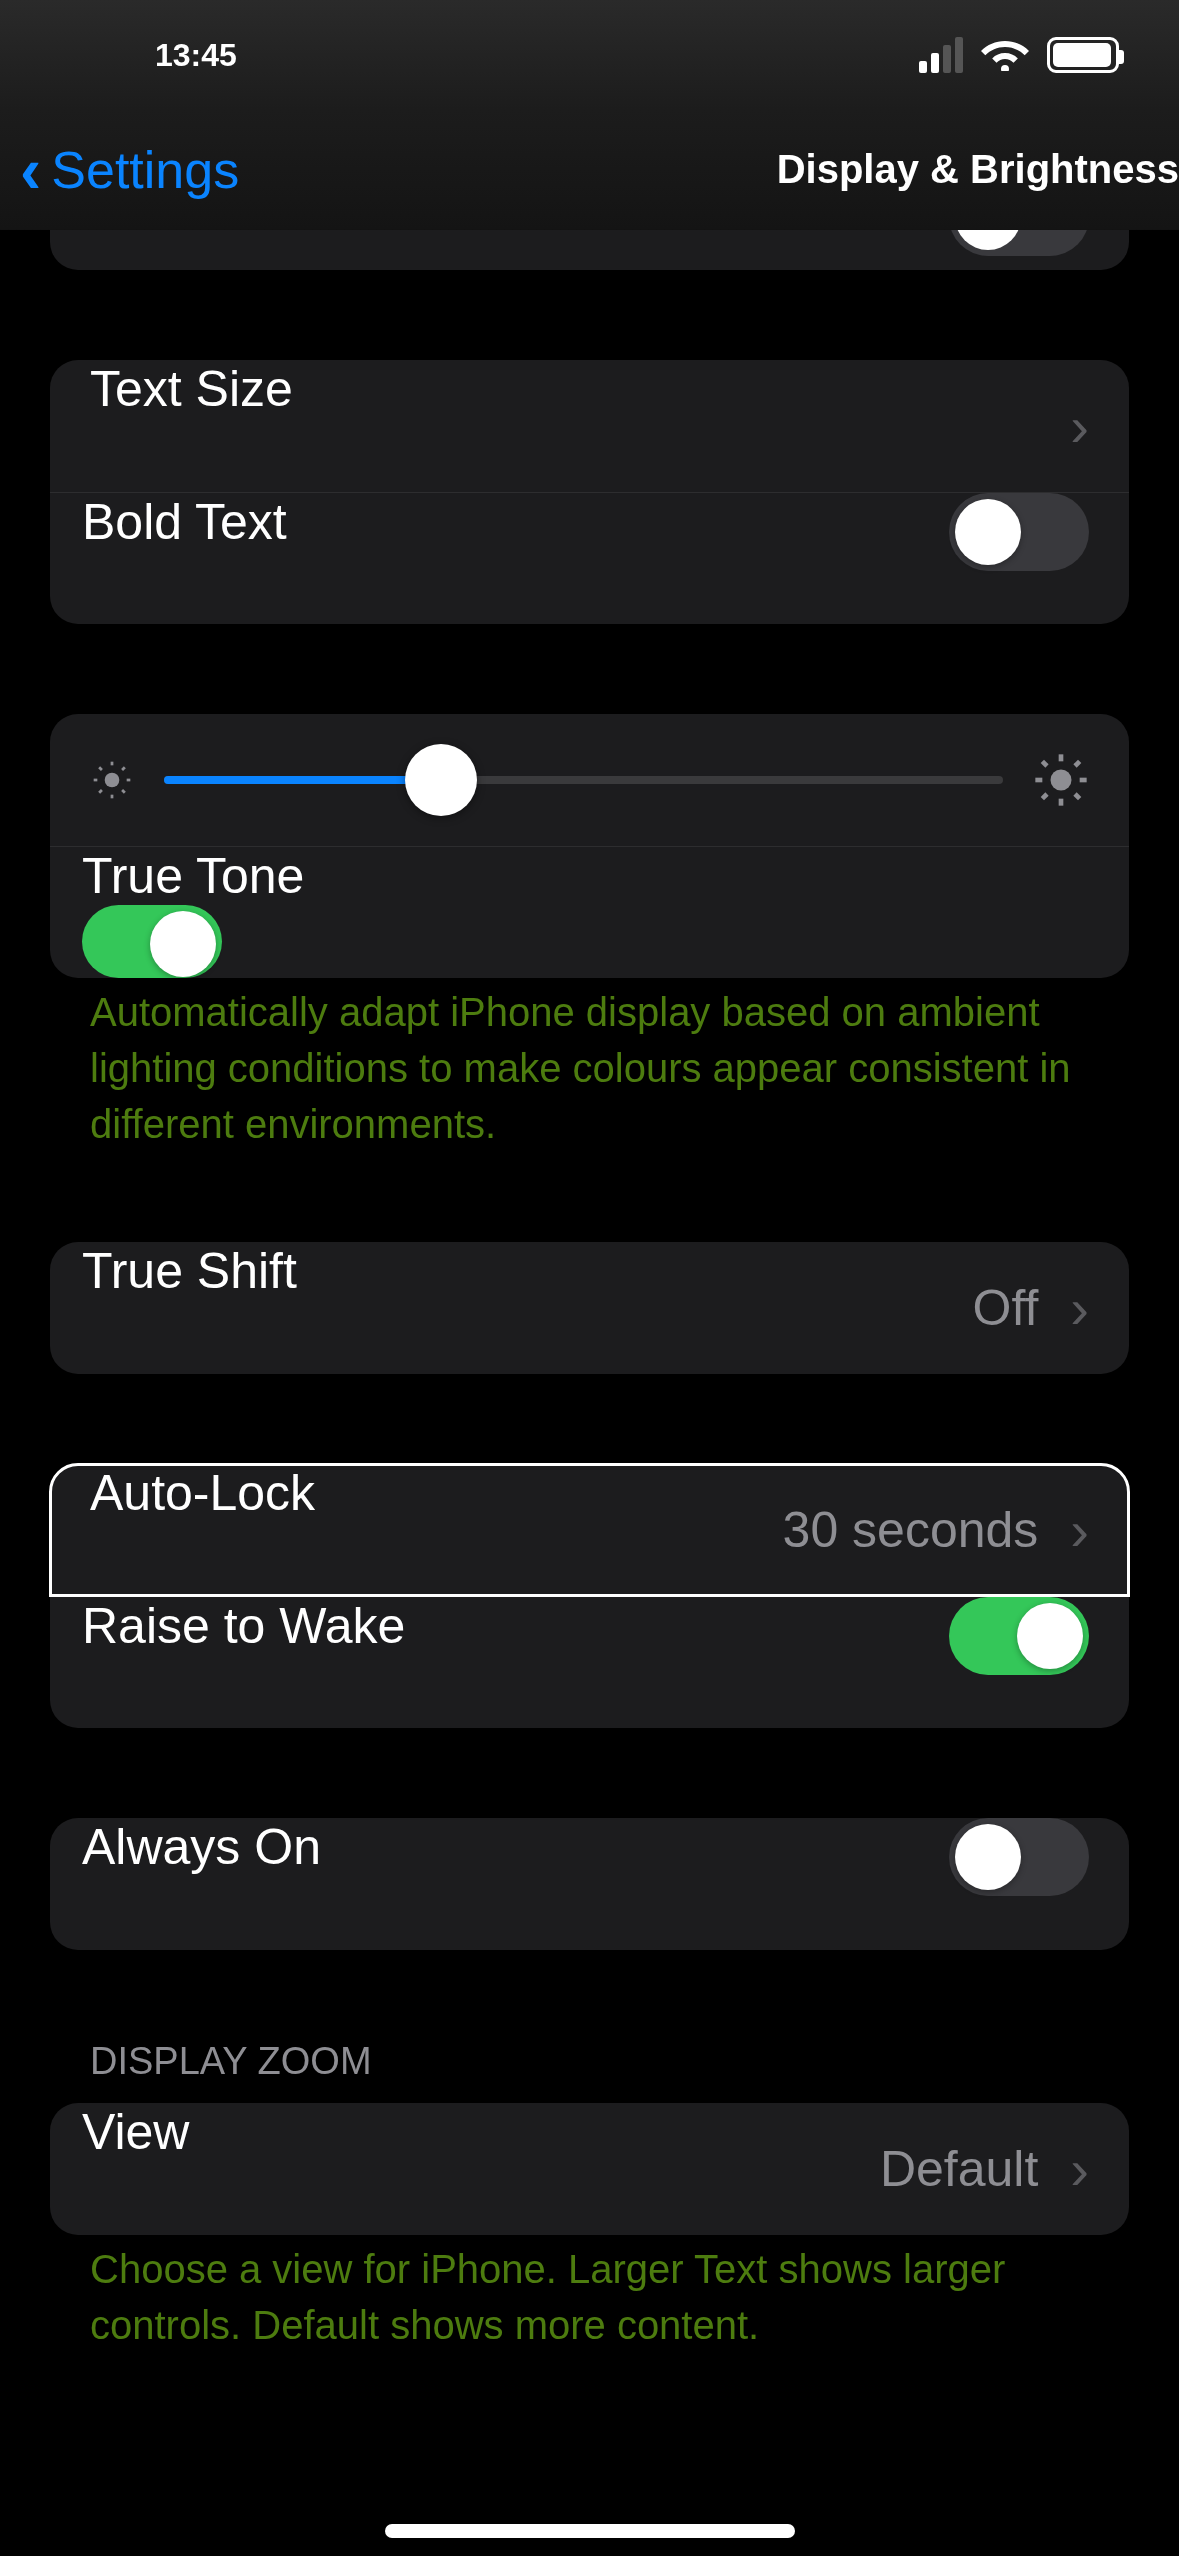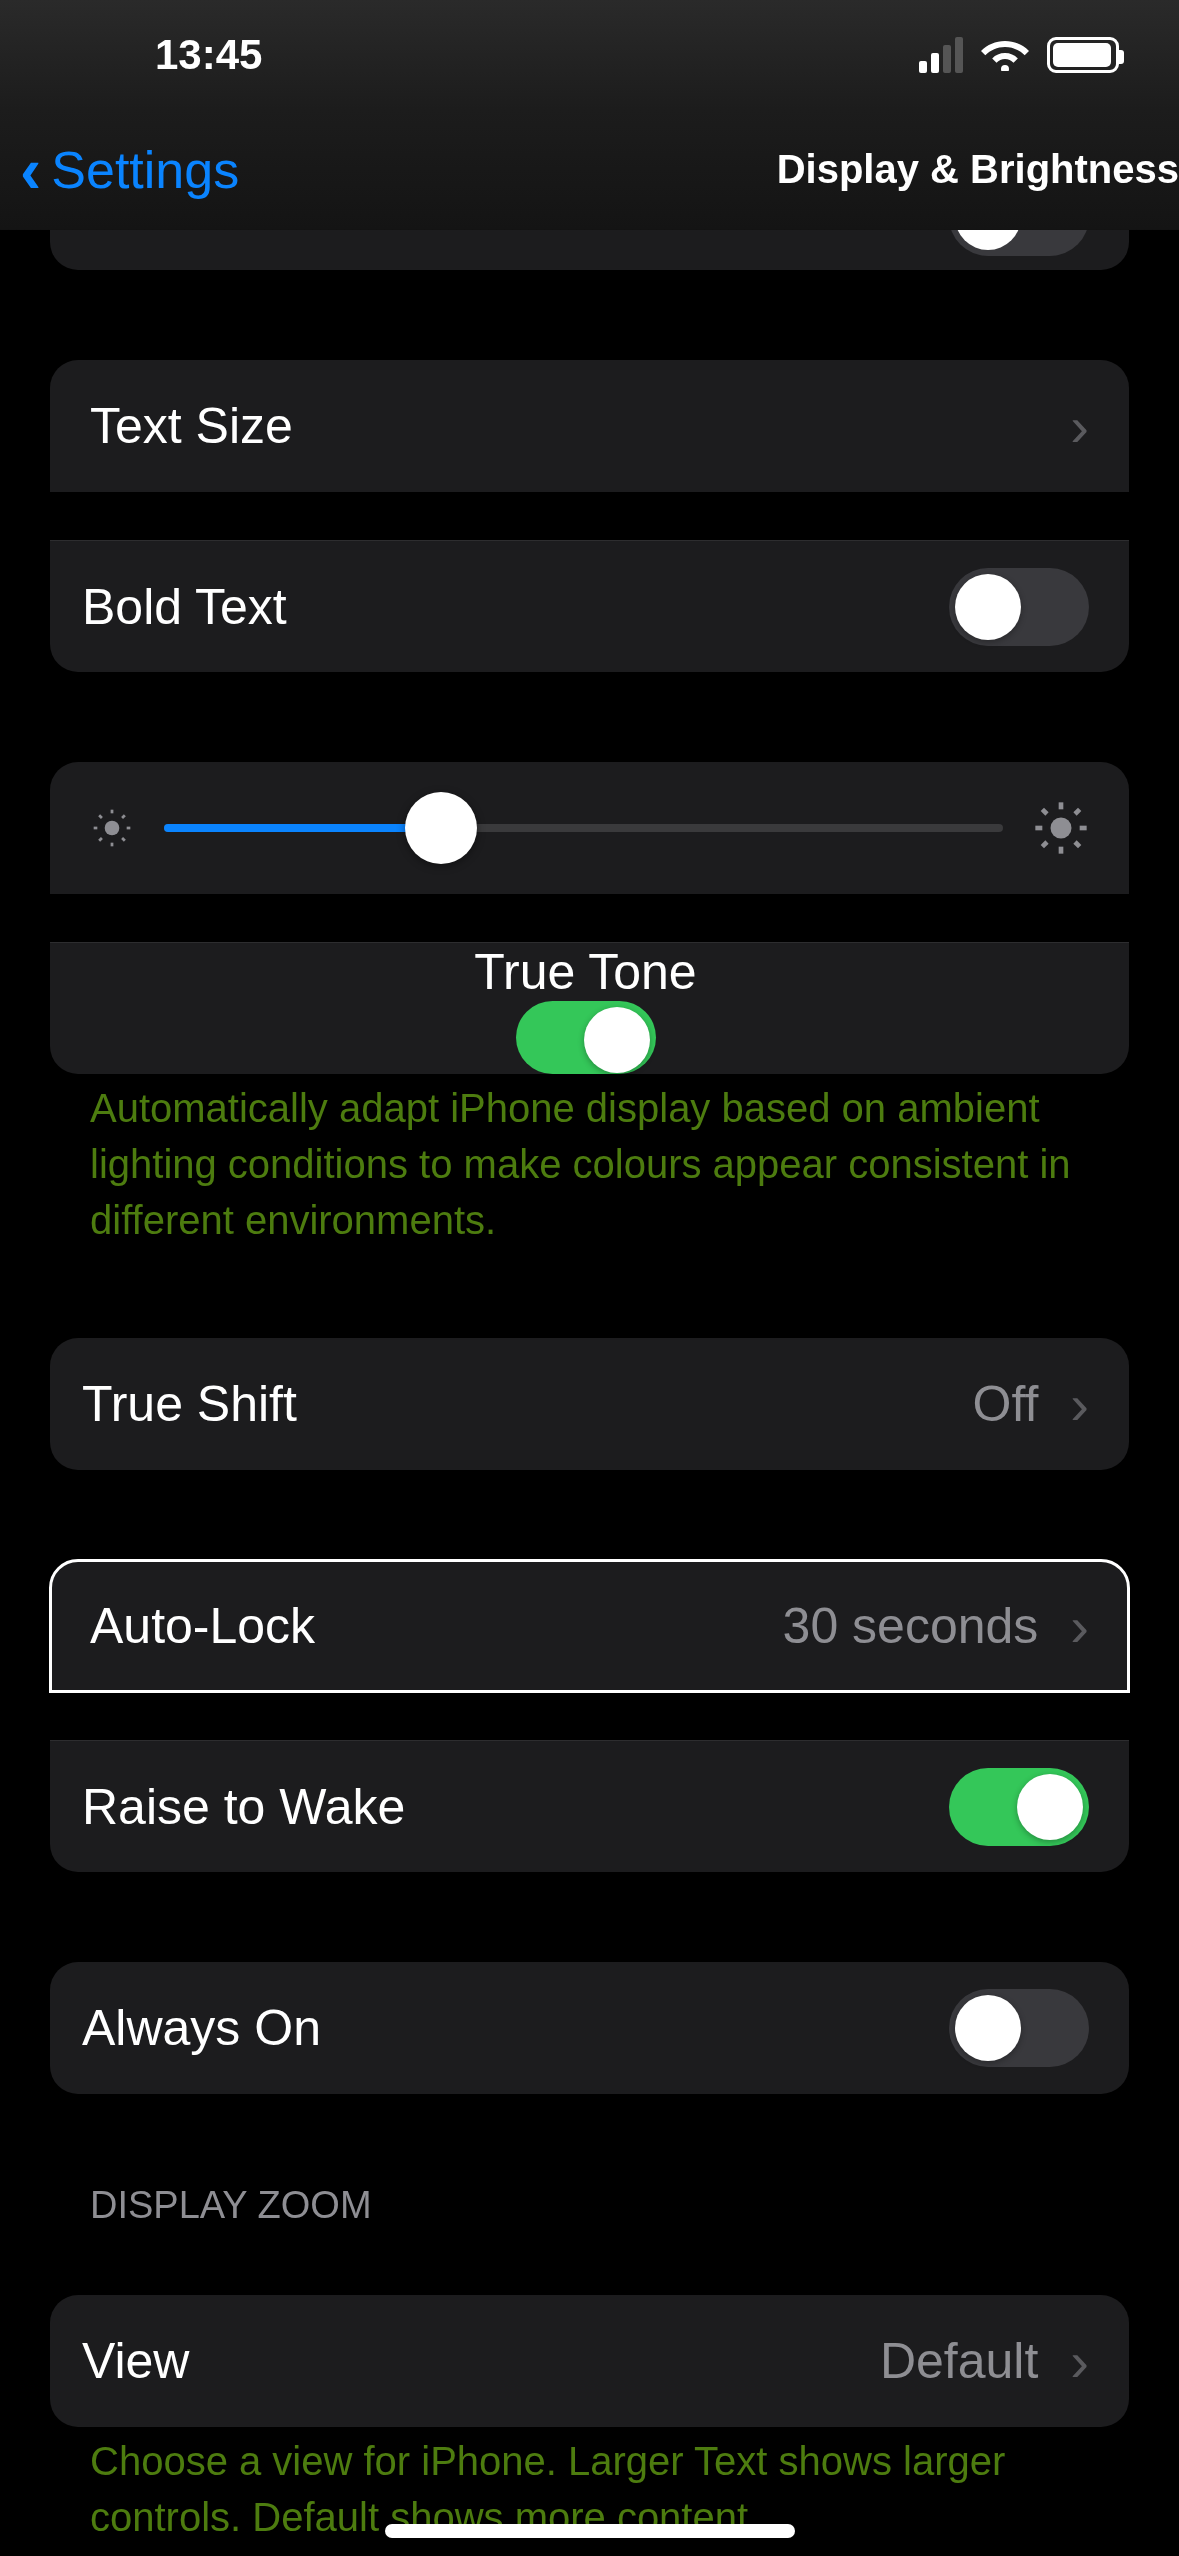--- a/index.html
+++ b/index.html
@@ -13,21 +13,21 @@
   }
   .status-bar {
     height: 110px;
     display: flex;
     justify-content: space-between;
     align-items: center;
     padding: 0 60px 0 60px;
     background: linear-gradient(to bottom, #2a2a2a, #1c1c1c);
   }
   .status-time {
-    font-size: 42px;
+    font-size: 32px;
     font-weight: 600;
     margin-left: 95px;
   }
   .status-right { display: flex; align-items: center; gap: 18px; }
   .signal-bars { display: flex; align-items: flex-end; gap: 4px; }
   .signal-bars .bar { width: 8px; background: #555; border-radius: 2px; }
   .signal-bars .bar.active { background: #fff; }
   .signal-bars .b1 { height: 12px; }
   .signal-bars .b2 { height: 20px; }
   .signal-bars .b3 { height: 28px; }
@@ -57,25 +57,24 @@
   .nav-title {
     position:absolute; left:0; right:0; text-align:right;
     font-size:40px; font-weight:600; color:#fff;
     pointer-events:none;
   }
 
   .content { padding: 0 50px; }
   .group { margin-top: 90px; }
   .cell {
     background:#1c1c1e;
-    display:flex; align-items:center; justify-content:space-between;
+    display:flex; justify-content:space-between;
     padding: 0 40px;
     height: 132px;
     font-size: 50px;
-    margin-top: 48px;
   }
   .cell.first { border-top-left-radius: 28px; border-top-right-radius: 28px; }
   .cell.last  { border-bottom-left-radius: 28px; border-bottom-right-radius: 28px; padding-left: 32px; }
   .cell + .cell { border-top: 1px solid rgba(255,255,255,0.08); }
   .cell .label { color:#fff; }
   .cell .value { color:#8e8e93; font-size:50px; margin-right: 18px; }
   .cell .right { display:flex; align-items:center; gap:14px; }
   .chevron {
     color:#5a5a5e; font-size:56px;
   }

